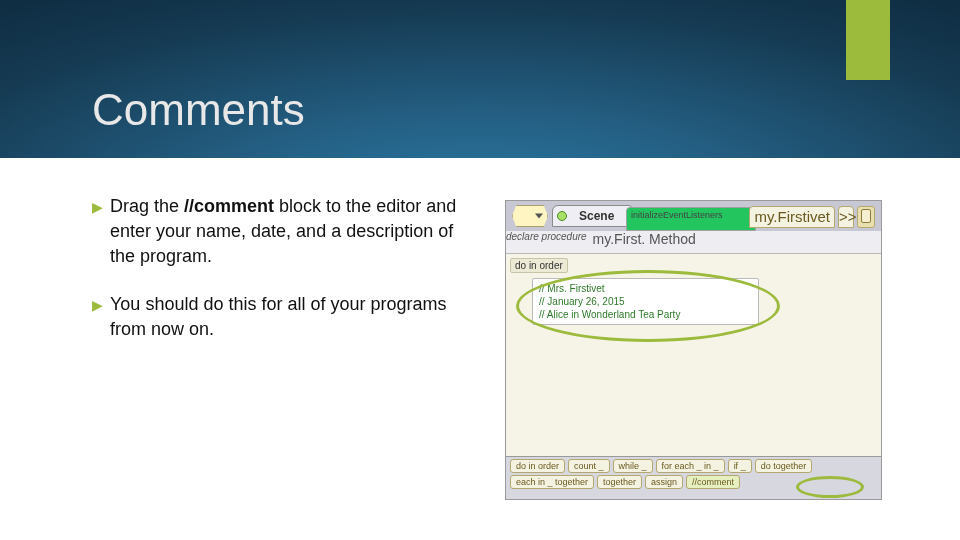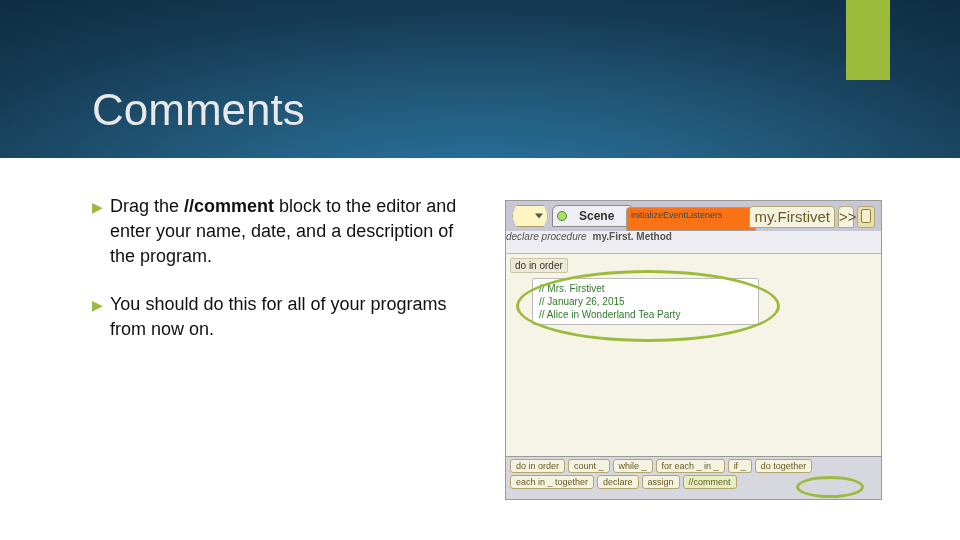--- a/index.html
+++ b/index.html
@@ -108,21 +108,21 @@
     border-radius: 6px 6px 0 0;
     display: flex; align-items: center; gap: 12px;
     padding: 0 4px;
   }
   .dot { width: 8px; height: 8px; border-radius: 50%; background: #a8e06a; border:1px solid #4c8a20; }
   .scene-tab span { font-size: 12px; font-weight: 700; color:#333; }
   .init-tab {
     position: absolute;
     left: 120px; top: 6px;
     width: 120px; height: 18px;
-    background: #f97316;
+    background: #22c55e;
     border: 1px solid #a0a0a0;
     border-radius: 4px 4px 0 0;
     font-size: 9px; padding: 2px 4px;
     color:#444;
   }
   .method-tabs {
     position: absolute;
     right: 6px; top: 5px;
     display:flex; gap:3px; align-items:center;
   }
@@ -153,21 +153,21 @@
   .declbar {
     position: absolute;
     left:0; top:30px; right:0;
     height: 22px;
     background:#ededf2;
     border-bottom:1px solid #b9b9b9;
     display:flex; gap:6px;
     color:#555; font-style:italic; font-size:10px;
   }
   .declbar .mname{
-    font-style:normal; font-weight:700; font-size:10px; color:#555;
+    font-style:normal; font-weight:400; font-size:14px; color:#555;
   }
 
   .canvas {
     position:absolute;
     left:0; top:52px; right:0; bottom:38px;
     background:#f6f4e6;
     border-top:1px solid #b9b9b9;
   }
   .order-row{
     position:absolute; left:4px; top:4px;
@@ -286,21 +286,21 @@
       <div class="prow">
         <div class="chip">do in order</div>
         <div class="chip">count _</div>
         <div class="chip">while _</div>
         <div class="chip">for each _ in _</div>
         <div class="chip">if _</div>
         <div class="chip">do together</div>
       </div>
       <div class="prow">
         <div class="chip">each in _ together</div>
-        <div class="chip">declare</div>
+        <div class="chip">together</div>
         <div class="chip">assign</div>
         <div class="chip hl">//comment</div>
       </div>
       <div class="halo small"></div>
     </div>
   </div>
 
 </div>
 
 </body></html>

